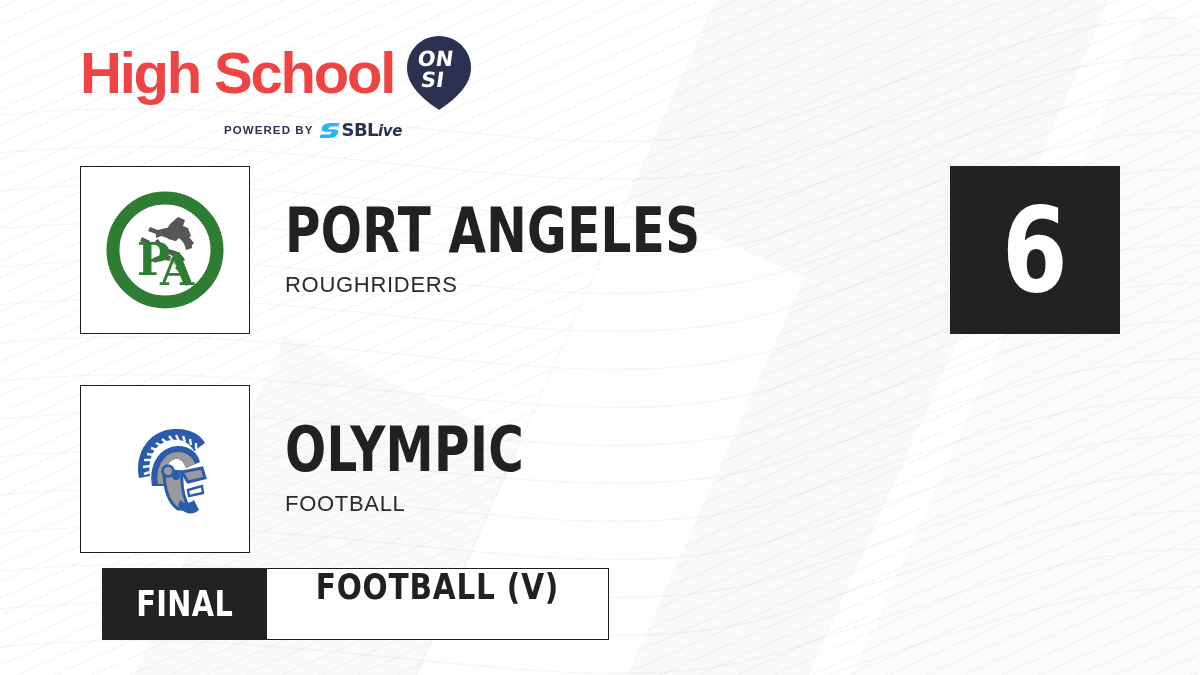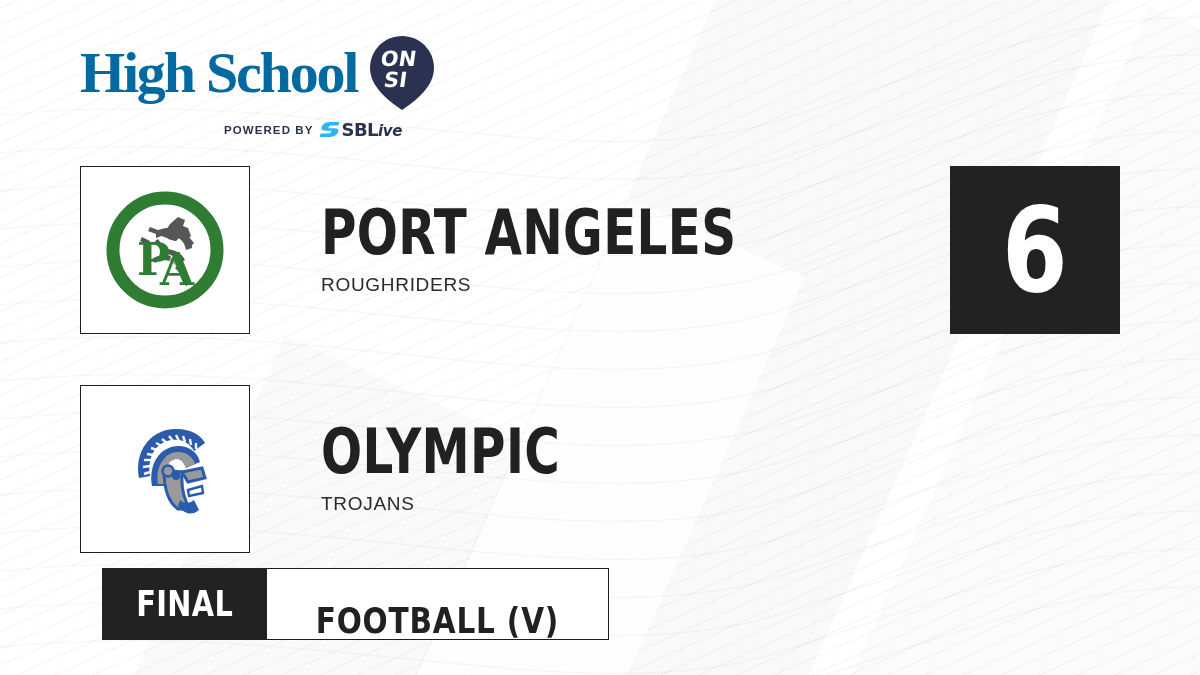--- a/index.html
+++ b/index.html
@@ -71,46 +71,46 @@
     left: 80px;
     top: 34px;
     width: 430px;
   }
   .brand-row {
     display: flex;
     align-items: center;
     gap: 8px;
   }
   .brand-wordmark {
-    font-family: Liberation Serif, serif;
+    font-family: Liberation Sans, sans-serif;
     font-weight: 700;
     font-size: 58px;
     letter-spacing: -2.2px;
-    color: #0369a1;
+    color: #ef4444;
     line-height: 1;
     white-space: nowrap;
   }
   .brand-pin { width: 70px; height: 78px; flex: 0 0 auto; margin-left: 2px; }
 
   .brand-sub {
     display: flex;
     align-items: center;
     justify-content: center;
     gap: 6px;
     margin-top: 9px;
     padding-left: 36px;
   }
   .powered-by {
     font-size: 11.5px;
     font-weight: 700;
     letter-spacing: 1.1px;
     color: #2b3150;
     font-family: "Liberation Sans", sans-serif;
   }
-  .sblive-mark { display: flex; align-items: flex-start; gap: 2px; }
+  .sblive-mark { display: flex; align-items: center; gap: 2px; }
   .sblive-s { width: 20px; height: 17px; }
   .sblive-word {
     font-family: "DejaVu Sans", sans-serif;
     font-weight: 700;
     font-size: 18px;
     color: #2b3150;
     letter-spacing: -0.6px;
     line-height: 1;
   }
   .sblive-word .ive {
@@ -137,37 +137,36 @@
   .logo-card svg { display: block; }
 
   .team-text {
     position: absolute;
     left: 205px;
     top: 0;
     height: 168px;
     display: flex;
     flex-direction: column;
     justify-content: center;
-    margin-left: 36px;
   }
   .team-name {
     font-family: "DejaVu Sans", sans-serif;
     font-weight: 700;
     font-size: 62px;
     line-height: 0.92;
     color: #212121;
     letter-spacing: 0.5px;
     transform: scaleX(0.78);
     transform-origin: left center;
     white-space: nowrap;
   }
   .team-mascot {
     margin-top: 12px;
     font-family: "Liberation Sans", sans-serif;
-    font-size: 19px;
+    font-size: 22px;
     font-weight: 400;
     letter-spacing: 0.7px;
     color: #2a2a2a;
     white-space: nowrap;
   }
 
   .score-box {
     position: absolute;
     left: 870px;
     top: 0;
@@ -215,21 +214,21 @@
     letter-spacing: 0.5px;
     transform: scaleX(0.80);
     transform-origin: center center;
     line-height: 1;
   }
   .status-sport {
     background: #ffffff;
     border: 1.6px solid #1d1d1d;
     border-left: none;
     display: flex;
-    align-items: flex-end;
+    align-items: flex-start;
     justify-content: center;
     padding: 0 22px;
     min-width: 320px;
   }
   .status-sport-text {
     font-family: "DejaVu Sans", sans-serif;
     font-weight: 700;
     font-size: 36px;
     color: #212121;
     letter-spacing: 1px;
@@ -357,21 +356,21 @@
         <circle cx="70" cy="66" r="4" fill="#2a5cab"></circle>
 
         <path d="M82 80 L96 76 L97 83 L83 86 Z" fill="#ffffff" stroke="#2a5cab" stroke-width="2.4"></path>
 
         <circle cx="62" cy="61" r="5.5" fill="#9a9a9a" stroke="#2a5cab" stroke-width="2.6"></circle>
       </svg>
     </div>
 
     <div class="team-text">
       <div class="team-name">OLYMPIC</div>
-      <div class="team-mascot">TROJANS</div>
+      <div class="team-mascot">FOOTBALL</div>
     </div>
 
   </div>
 
   <div class="status-bar">
     <div class="status-final">
       <span class="status-final-text">FINAL</span>
     </div>
     <div class="status-sport">
       <span class="status-sport-text">FOOTBALL (V)</span>

